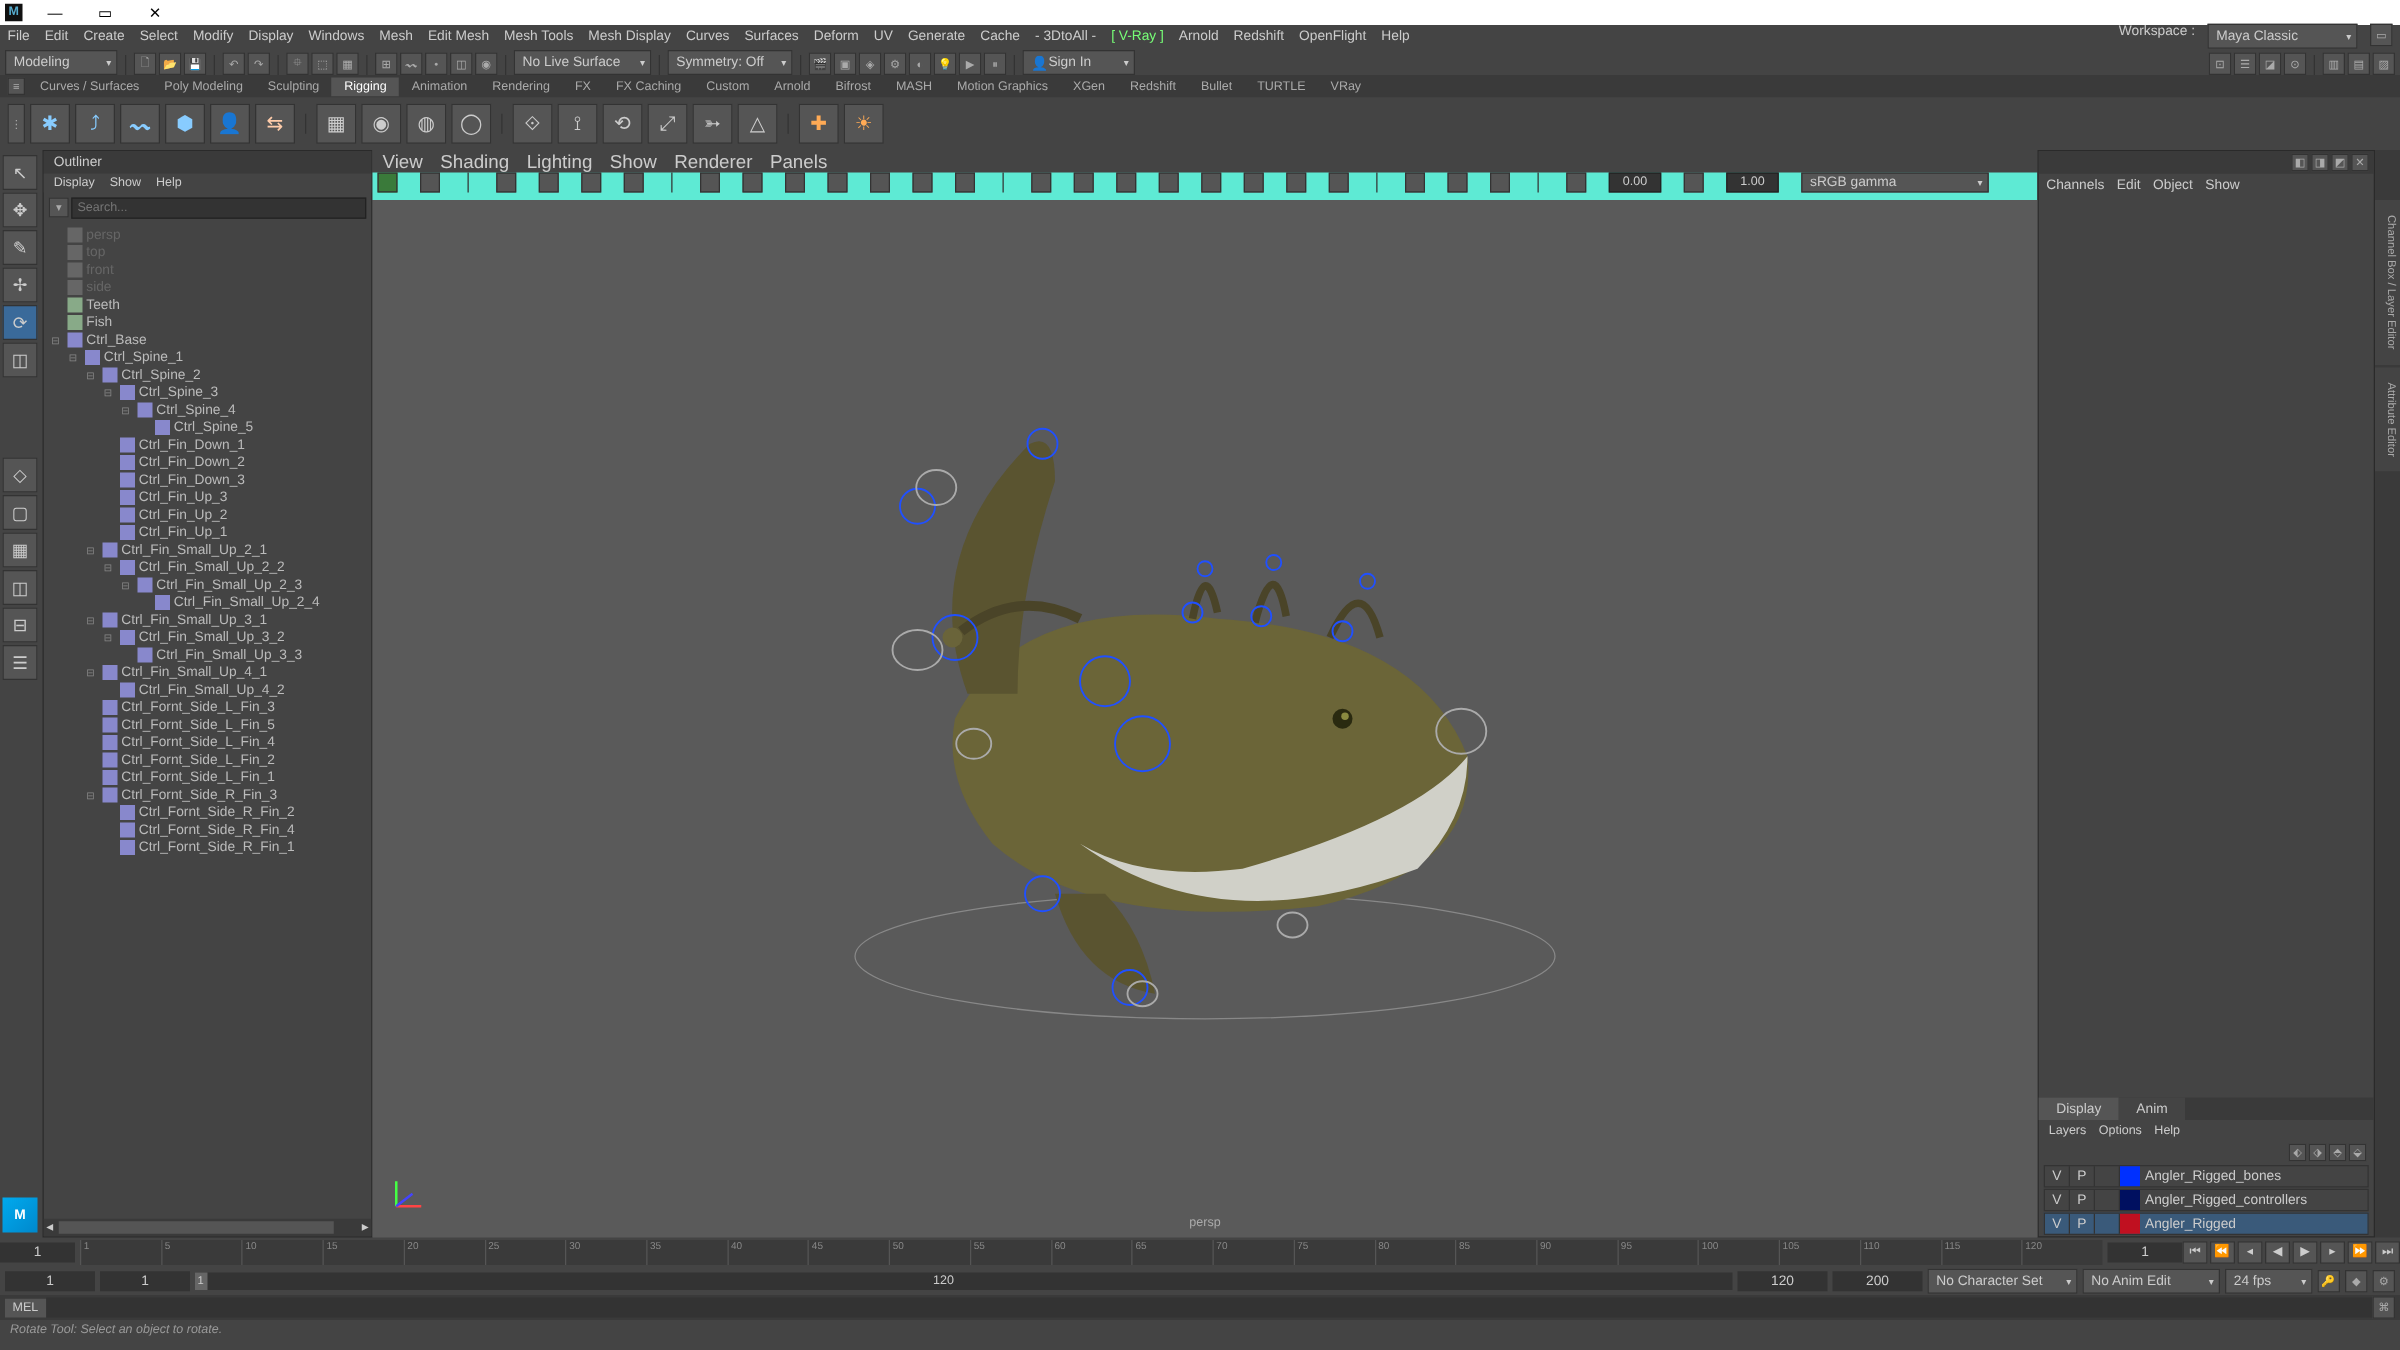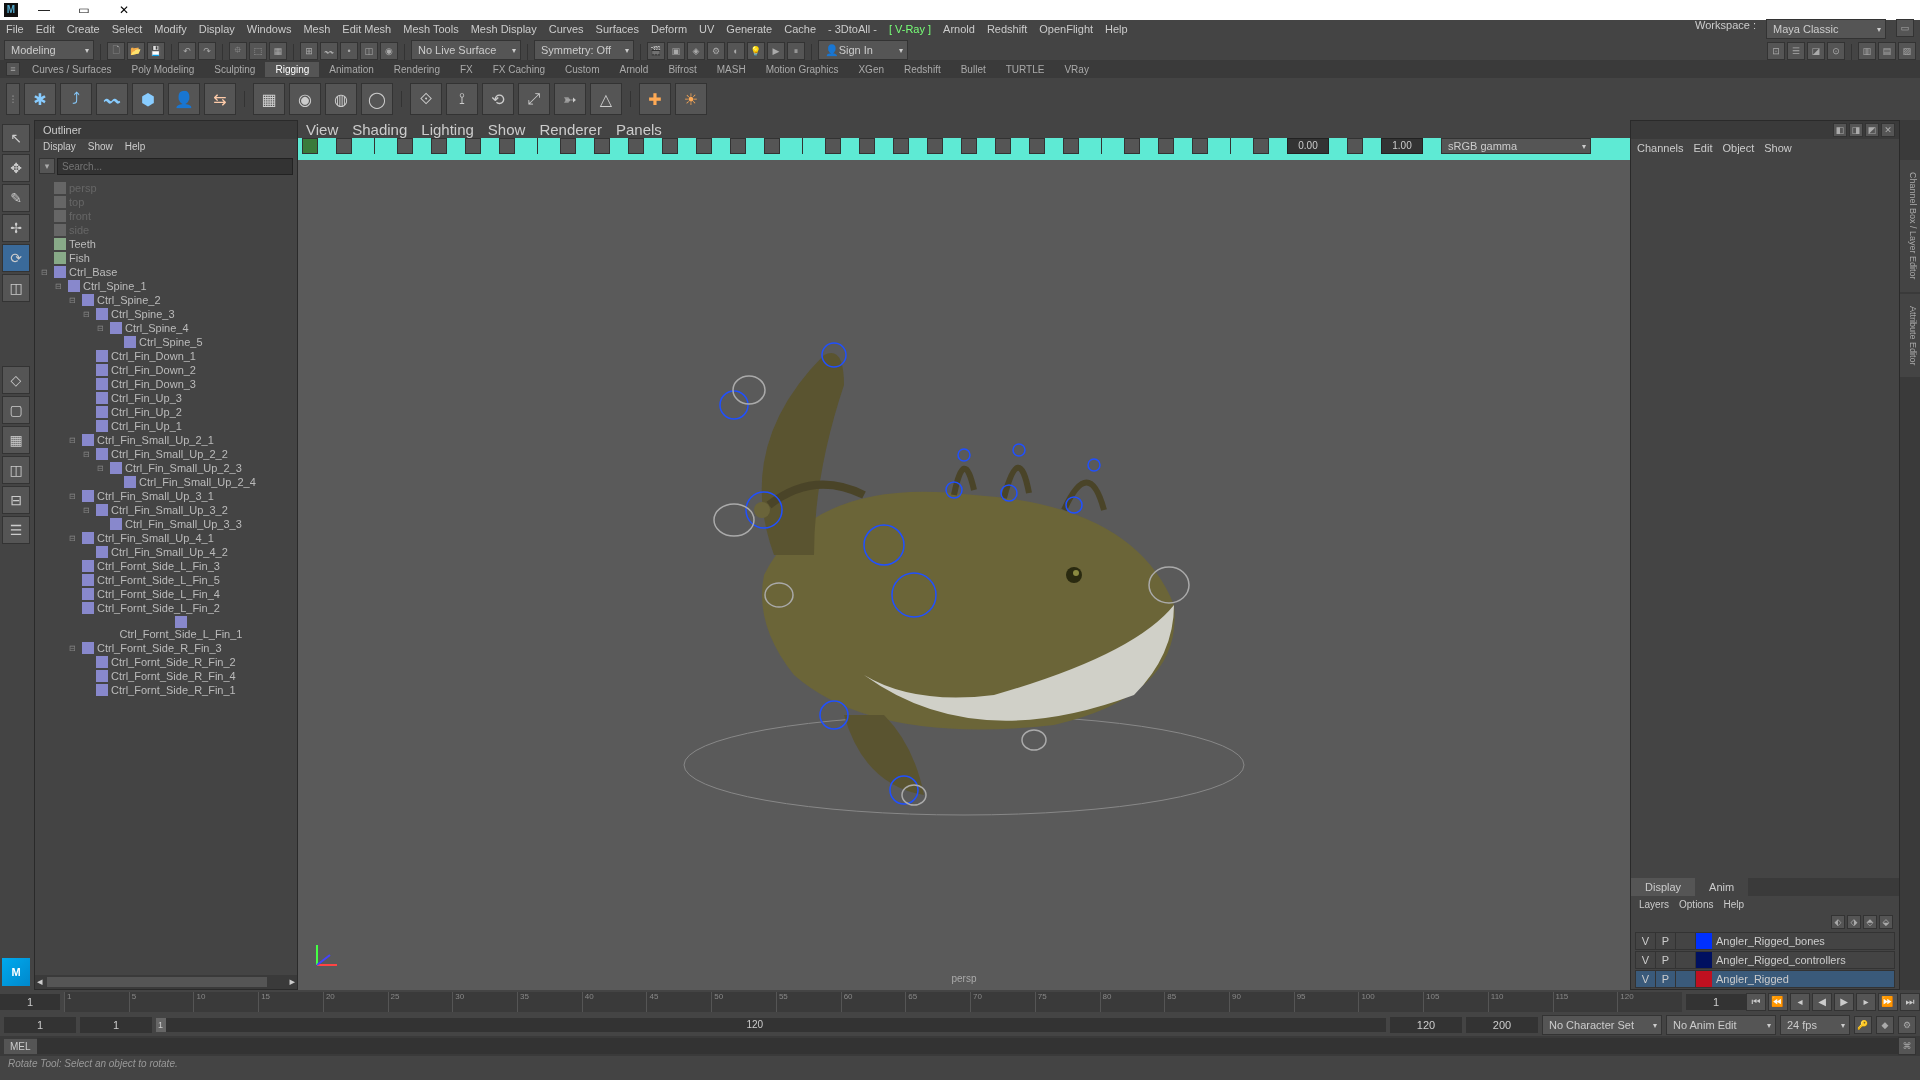--- a/index.html
+++ b/index.html
@@ -385,21 +385,21 @@
         <div class="tree-item" style="padding-left: 34px;">
           <span class="tree-toggle"></span>
           <span class="tree-ico ico-ctrl"></span>
           <span class="tree-label">Ctrl_Fornt_Side_L_Fin_4</span>
         </div>
         <div class="tree-item" style="padding-left: 34px;">
           <span class="tree-toggle"></span>
           <span class="tree-ico ico-ctrl"></span>
           <span class="tree-label">Ctrl_Fornt_Side_L_Fin_2</span>
         </div>
-        <div class="tree-item" style="padding-left: 34px; flex-direction: column;">
+        <div class="tree-item" style="padding-left: 34px;">
           <span class="tree-toggle"></span>
           <span class="tree-ico ico-ctrl"></span>
           <span class="tree-label">Ctrl_Fornt_Side_L_Fin_1</span>
         </div>
         <div class="tree-item" style="padding-left: 34px;">
           <span class="tree-toggle">⊟</span>
           <span class="tree-ico ico-ctrl"></span>
           <span class="tree-label">Ctrl_Fornt_Side_R_Fin_3</span>
         </div>
         <div class="tree-item" style="padding-left: 48px;">

